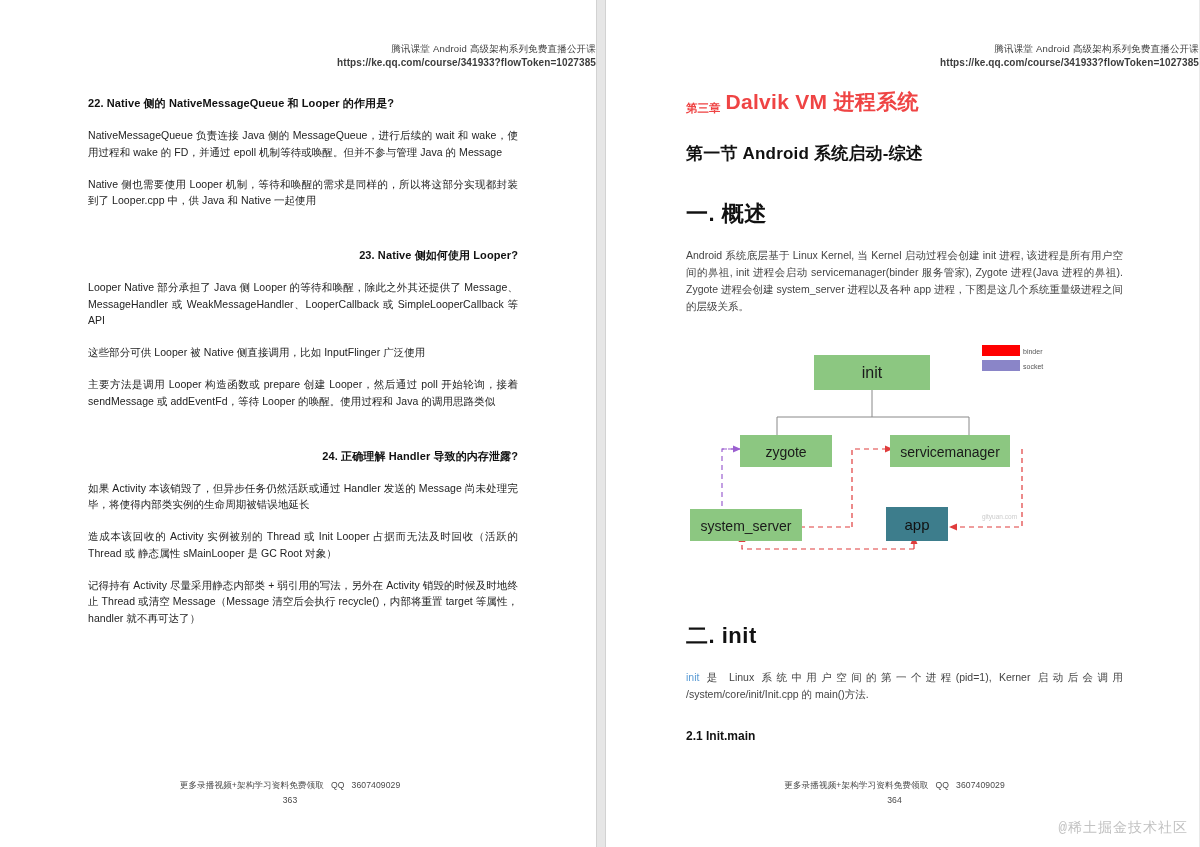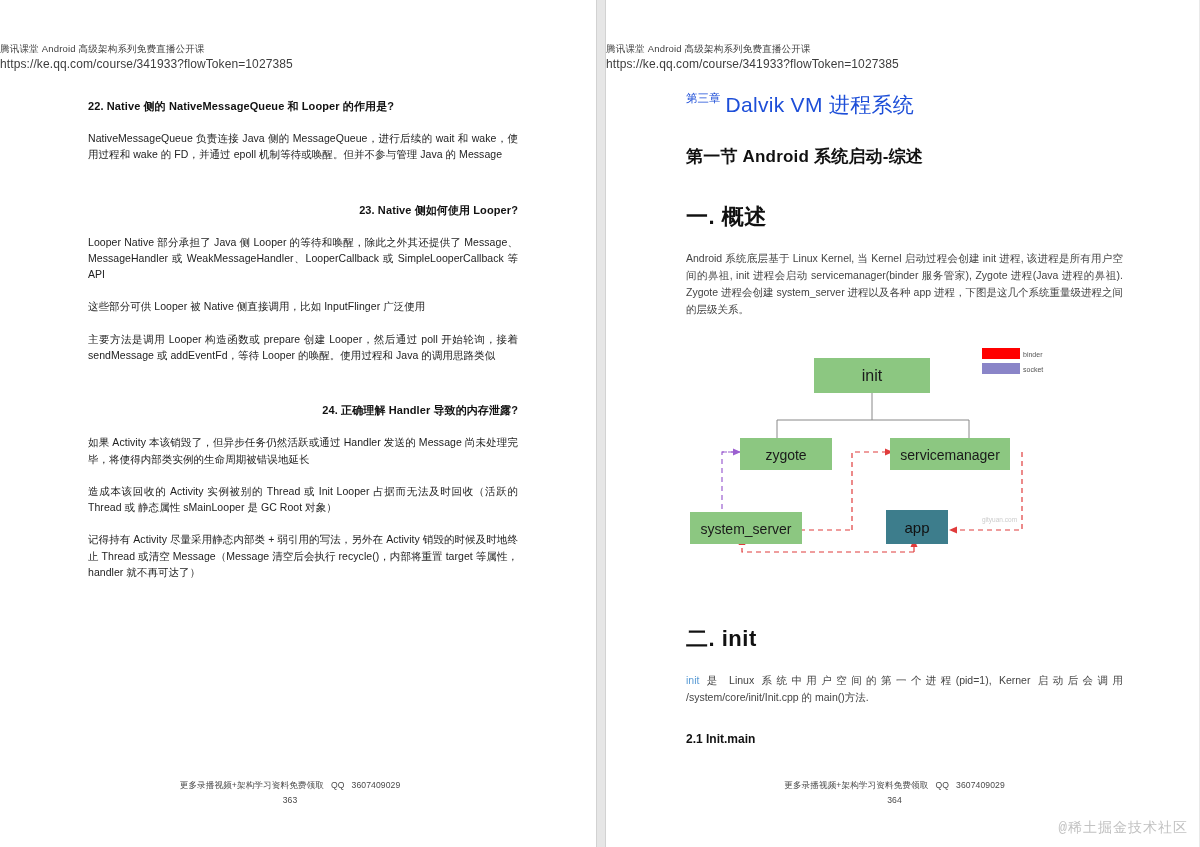--- a/index.html
+++ b/index.html
@@ -38,34 +38,35 @@
     background: #e6e6e6;
   }
   .page-right {
     width: 594px;
     height: 847px;
     border-left: 1px solid #d2d2d2;
   }
 
   
   .run-head {
-    text-align: left;
+    text-align: right;
     color: #4a4a4a;
     padding-top: 42px;
     line-height: 1.45;
   }
   .run-head .rh-line1 {
     font-size: 9.5px;
     letter-spacing: .2px;
     color: #3d3d3d;
   }
   .run-head .rh-line2 {
-    font-size: 12px;
+    font-size: 10px;
     color: #3d3d3d;
     letter-spacing: .1px;
+    font-weight: bold;
   }
 
   
   .lp-body {
     padding: 0 78px 0 88px;
     margin-top: 26px;
   }
   .q-head {
     font-size: 11px;
     font-weight: bold;
@@ -104,24 +105,24 @@
     margin-top: 3px;
   }
 
   
   .rp-body {
     padding: 0 76px 0 80px;
     margin-top: 18px;
   }
   .chapter-title {
     margin: 0 0 0 0;
-    color: #1d4ed8;
-    font-weight: normal;
+    color: #ef4444;
+    font-weight: bold;
     display: flex;
-    align-items: flex-start;
+    align-items: flex-end;
   }
   .chapter-title .ch-num {
     font-size: 11.5px;
     margin-right: 5px;
   }
   .chapter-title .ch-text {
     font-size: 21px;
     letter-spacing: .3px;
   }
   .section-title {
@@ -183,20 +184,21 @@
 
     <div class="run-head">
       <div class="rh-line1">腾讯课堂 Android 高级架构系列免费直播公开课</div>
       <div class="rh-line2">https://ke.qq.com/course/341933?flowToken=1027385</div>
     </div>
 
     <div class="lp-body">
 
       <h3 class="q-head">22. Native 侧的 NativeMessageQueue 和 Looper 的作用是?</h3>
       <p class="para">NativeMessageQueue 负责连接 Java 侧的 MessageQueue，进行后续的 wait 和 wake，使用过程和 wake 的 FD，并通过 epoll 机制等待或唤醒。但并不参与管理 Java 的 Message</p>
+      <p class="para">Native 侧也需要使用 Looper 机制，等待和唤醒的需求是同样的，所以将这部分实现都封装到了 Looper.cpp 中，供 Java 和 Native 一起使用</p>
 
       <h3 class="q-head spaced-top">23. Native 侧如何使用 Looper?</h3>
       <p class="para">Looper Native 部分承担了 Java 侧 Looper 的等待和唤醒，除此之外其还提供了 Message、MessageHandler 或 WeakMessageHandler、LooperCallback 或 SimpleLooperCallback 等 API</p>
       <p class="para">这些部分可供 Looper 被 Native 侧直接调用，比如 InputFlinger 广泛使用</p>
       <p class="para">主要方法是调用 Looper 构造函数或 prepare 创建 Looper，然后通过 poll 开始轮询，接着 sendMessage 或 addEventFd，等待 Looper 的唤醒。使用过程和 Java 的调用思路类似</p>
 
       <h3 class="q-head spaced-top">24. 正确理解 Handler 导致的内存泄露?</h3>
       <p class="para">如果 Activity 本该销毁了，但异步任务仍然活跃或通过 Handler 发送的 Message 尚未处理完毕，将使得内部类实例的生命周期被错误地延长</p>
       <p class="para">造成本该回收的 Activity 实例被别的 Thread 或 Init Looper 占据而无法及时回收（活跃的 Thread 或 静态属性 sMainLooper 是 GC Root 对象）</p>
       <p class="para">记得持有 Activity 尽量采用静态内部类 + 弱引用的写法，另外在 Activity 销毁的时候及时地终止 Thread 或清空 Message（Message 清空后会执行 recycle()，内部将重置 target 等属性，handler 就不再可达了）</p>

